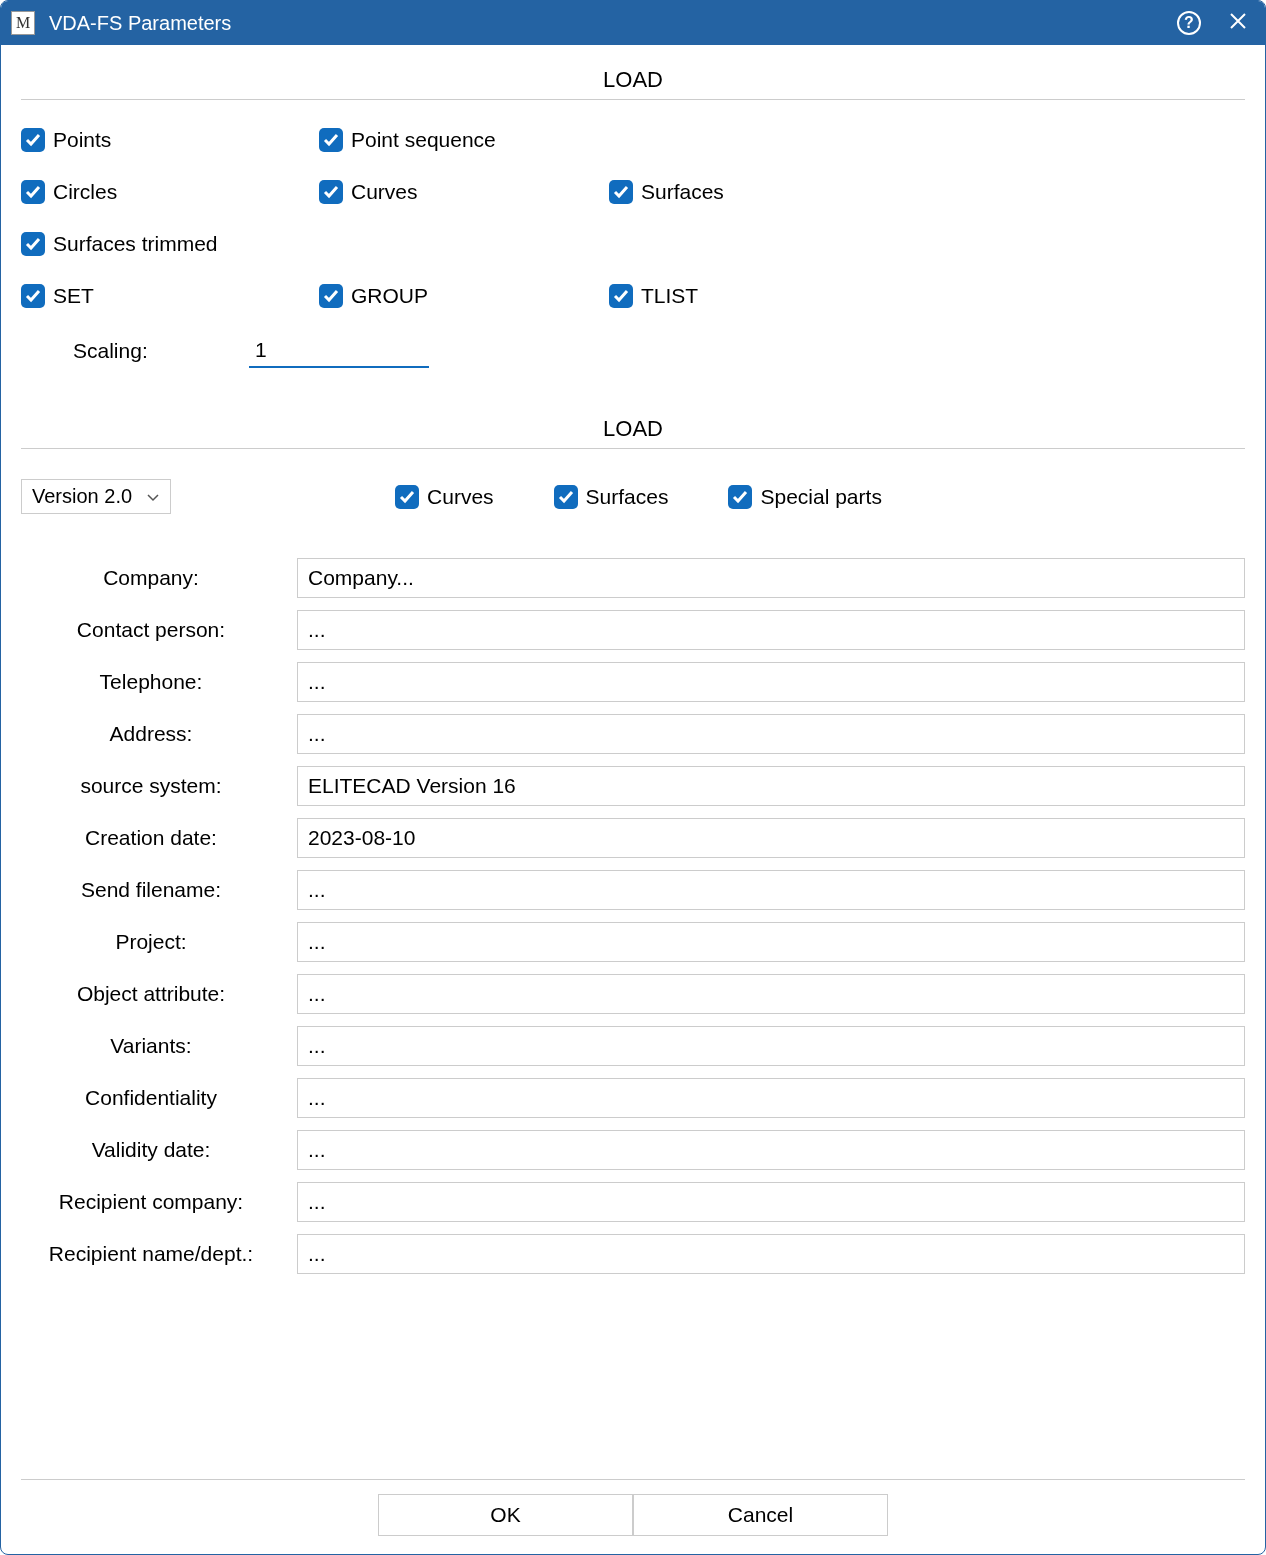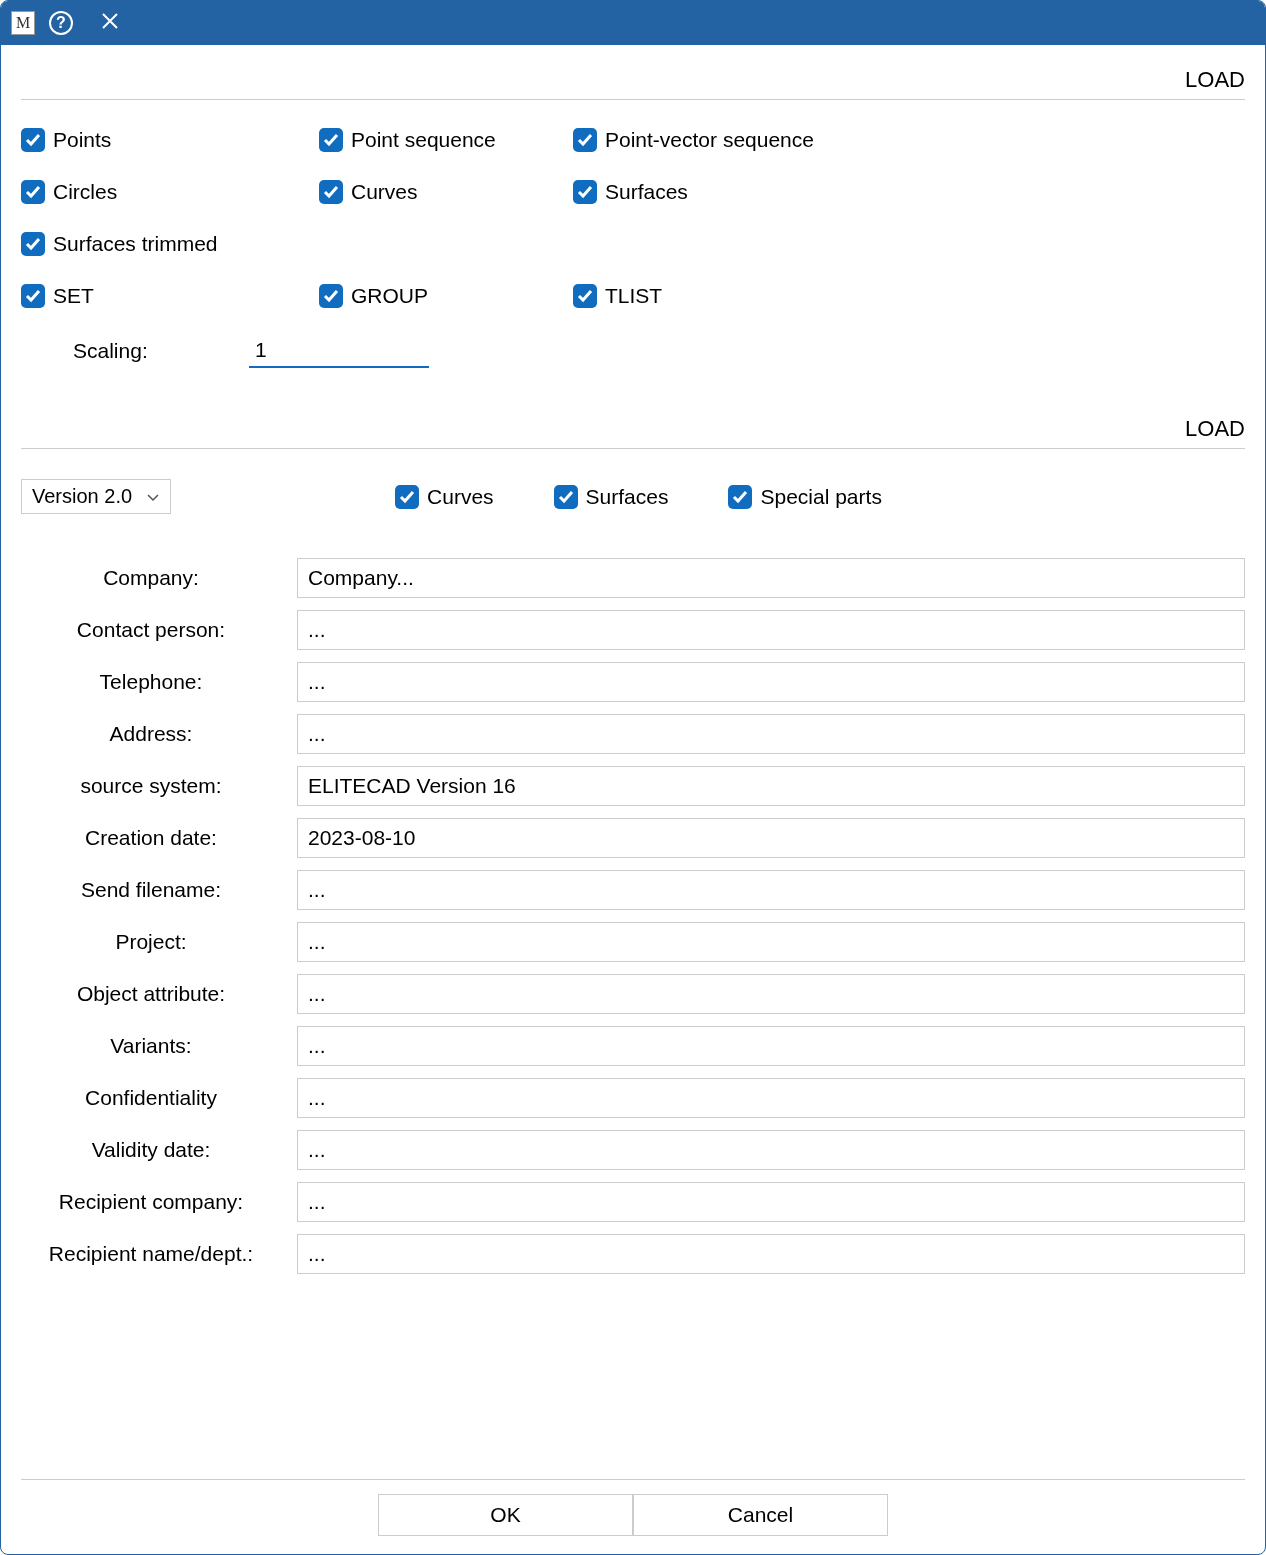--- a/index.html
+++ b/index.html
@@ -52,39 +52,39 @@
 
     .content {
       flex: 1;
       padding: 22px 20px 0 20px;
       font-size: 21px;
       color: #000;
       display:flex;
       flex-direction:column;
     }
     .section-title {
-      text-align: right;
+      text-align: center;
       font-size: 22px;
       padding-bottom: 6px;
       border-bottom: 1px solid #ccc;
     }
     .checkgrid {
       padding: 28px 0 10px 0;
     }
     .checkrow {
       display:flex;
       margin-bottom: 28px;
     }
     .checkcell {
       display:flex;
       align-items:center;
       gap: 8px;
     }
     .col1 { width: 298px; }
-    .col2 { width: 254px; }
+    .col2 { width: 290px; }
     .col3 { flex:1; }
     .checkbox {
       width: 24px; height: 24px;
       background: #106cbe;
       border-radius: 5px;
       display:inline-flex; align-items:center; justify-content:center;
       flex-shrink:0;
     }
     .checkbox svg { width:16px; height:16px; stroke:#fff; stroke-width:3; fill:none; }
 
@@ -152,20 +152,21 @@
       cursor:pointer;
     }
   </style>
 </head>
 <body>
 
 <div class="dialog">
 
   <div class="titlebar">
     <span class="app-icon">M</span>
+    <span class="title-text">VDA-FS Parameters</span>
     <div class="right-icons">
       <span class="helpicon">?</span>
       <span class="closeicon">
         <svg viewBox="0 0 18 18">
             <path d="M2 2 L16 16 M16 2 L2 16"></path>
           </svg>
       </span>
     </div>
   </div>
 
@@ -183,28 +184,20 @@
             </span>
           <span>Points</span>
         </div>
         <div class="checkcell col2">
           <span class="checkbox">
               <svg viewBox="0 0 16 16">
                 <path d="M2 8 L6 12 L14 3"></path>
               </svg>
             </span>
           <span>Point sequence</span>
-        </div>
-        <div class="checkcell col3">
-          <span class="checkbox">
-              <svg viewBox="0 0 16 16">
-                <path d="M2 8 L6 12 L14 3"></path>
-              </svg>
-            </span>
-          <span>Point-vector sequence</span>
         </div>
       </div>
       <div class="checkrow">
         <div class="checkcell col1">
           <span class="checkbox">
               <svg viewBox="0 0 16 16">
                 <path d="M2 8 L6 12 L14 3"></path>
               </svg>
             </span>
           <span>Circles</span>

